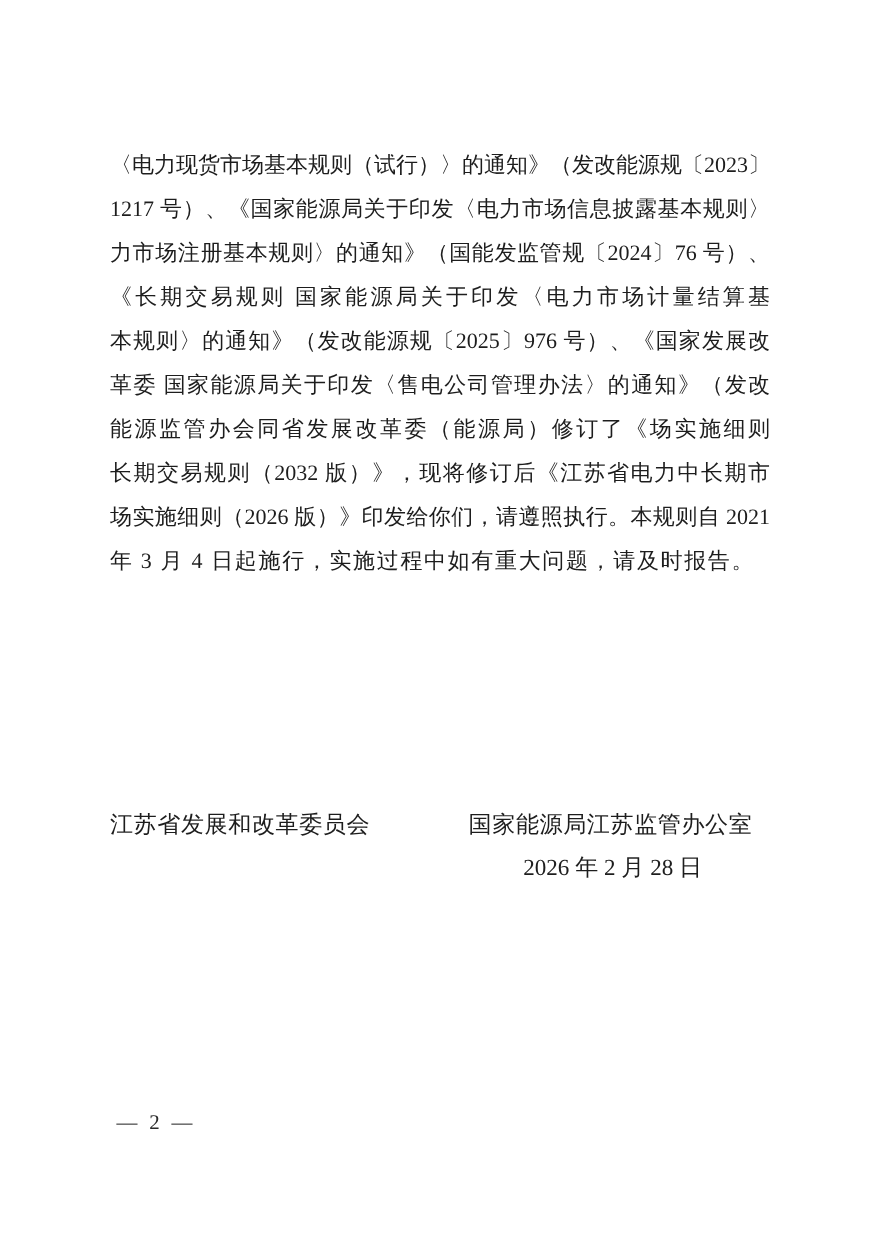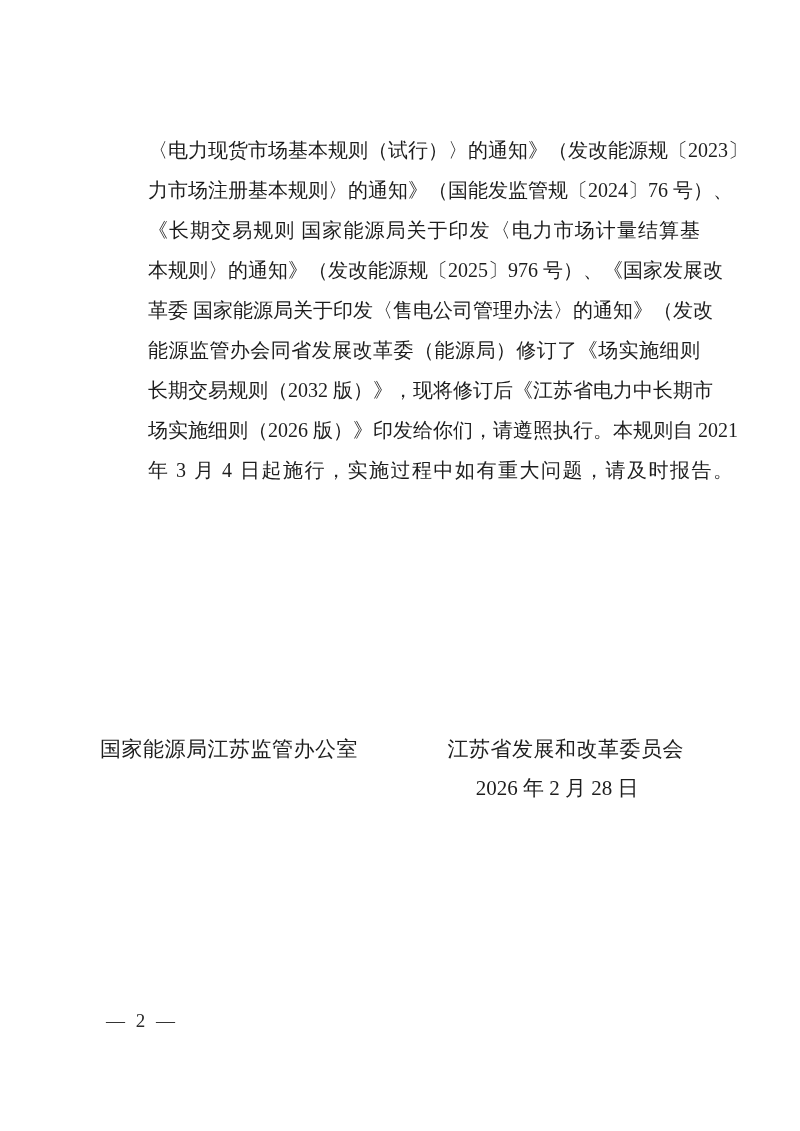--- a/index.html
+++ b/index.html
@@ -22,21 +22,20 @@
     top: 130px;
     width: 600px;
     font-size: 20px;
   }
   .body-line {
     height: 40px;
     line-height: 40px;
     text-align: justify;
     text-align-last: justify;
     white-space: nowrap;
-    margin-left: 48px;
   }
   .body-line.last {
     text-align-last: left;
     letter-spacing: 1.5px;
   }
   .signature-row {
     position: absolute;
     left: 100px;
     top: 733px;
     width: 584px;
@@ -64,32 +63,33 @@
     color: #2a2a2a;
   }
 </style>
 </head>
 <body>
 
 <div class="page">
 
   <div class="body-text">
     <div class="body-line">〈电力现货市场基本规则（试行）〉的通知》（发改能源规〔2023〕</div>
+    <div class="body-line">1217 号）、《国家能源局关于印发〈电力市场信息披露基本规则〉</div>
     <div class="body-line">力市场注册基本规则〉的通知》（国能发监管规〔2024〕76 号）、</div>
     <div class="body-line">《长期交易规则 国家能源局关于印发〈电力市场计量结算基</div>
     <div class="body-line">本规则〉的通知》（发改能源规〔2025〕976 号）、《国家发展改</div>
     <div class="body-line">革委 国家能源局关于印发〈售电公司管理办法〉的通知》（发改</div>
     <div class="body-line">能源监管办会同省发展改革委（能源局）修订了《场实施细则</div>
     <div class="body-line">长期交易规则（2032 版）》，现将修订后《江苏省电力中长期市</div>
     <div class="body-line">场实施细则（2026 版）》印发给你们，请遵照执行。本规则自 2021</div>
     <div class="body-line last">年 3 月 4 日起施行，实施过程中如有重大问题，请及时报告。</div>
   </div>
 
   <div class="signature-row">
+    <span>江苏省发展和改革委员会</span>
     <span>国家能源局江苏监管办公室</span>
-    <span>江苏省发展和改革委员会</span>
   </div>
 
   <div class="signature-date">2026 年 2 月 28 日</div>
 
   <div class="page-footer">— 2 —</div>
 
 </div>
 
 </body></html>

